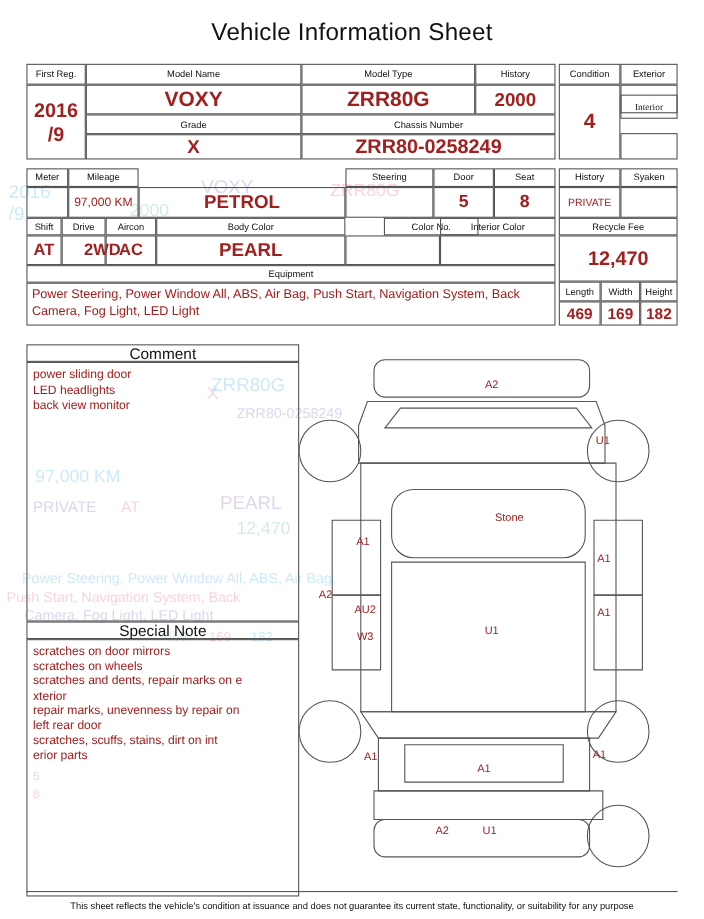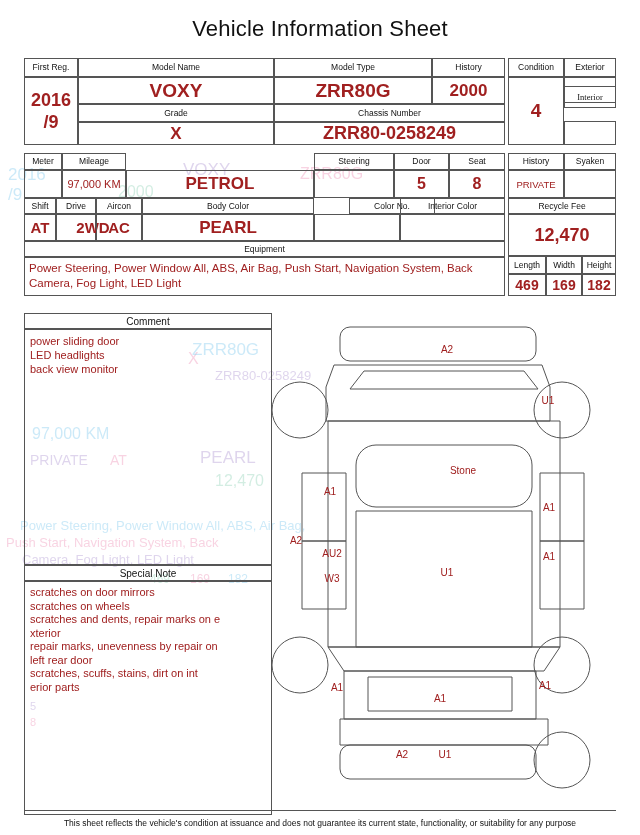--- a/index.html
+++ b/index.html
@@ -26,21 +26,21 @@
   .center{display:flex;align-items:center;justify-content:center;}
 
   
   .ghost{position:absolute;pointer-events:none;opacity:.45;}
   .g1{color:#8fd0f0;}
   .g2{color:#f0a0c0;}
   .g3{color:#b9a4d8;}
   .g4{color:#9fd8c0;}
 
   .cmtbox{font-size:11px;color:#a02020;line-height:14px;padding:4px 5px;}
-  .note-hd{font-size:10px;color:#111;text-align:center;}
+  .note-hd{font-size:14px;color:#111;text-align:center;}
 
   .footer{
     position:absolute;left:24px;top:818px;width:592px;
     font-size:8.5px;color:#111;text-align:center;
   }
   svg{display:block;}
   .dg{fill:none;stroke:#555;stroke-width:1;}
   .dt{font-size:10px;fill:#a02020;font-family:"Liberation Sans",sans-serif;}
 </style>
 </head>

